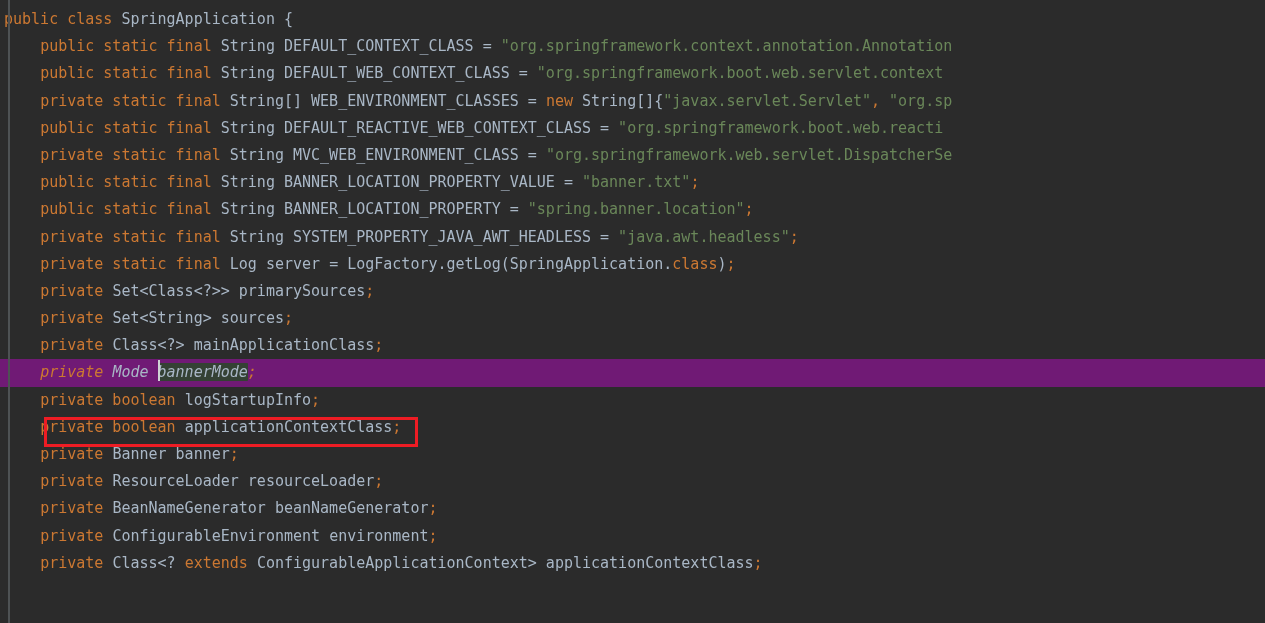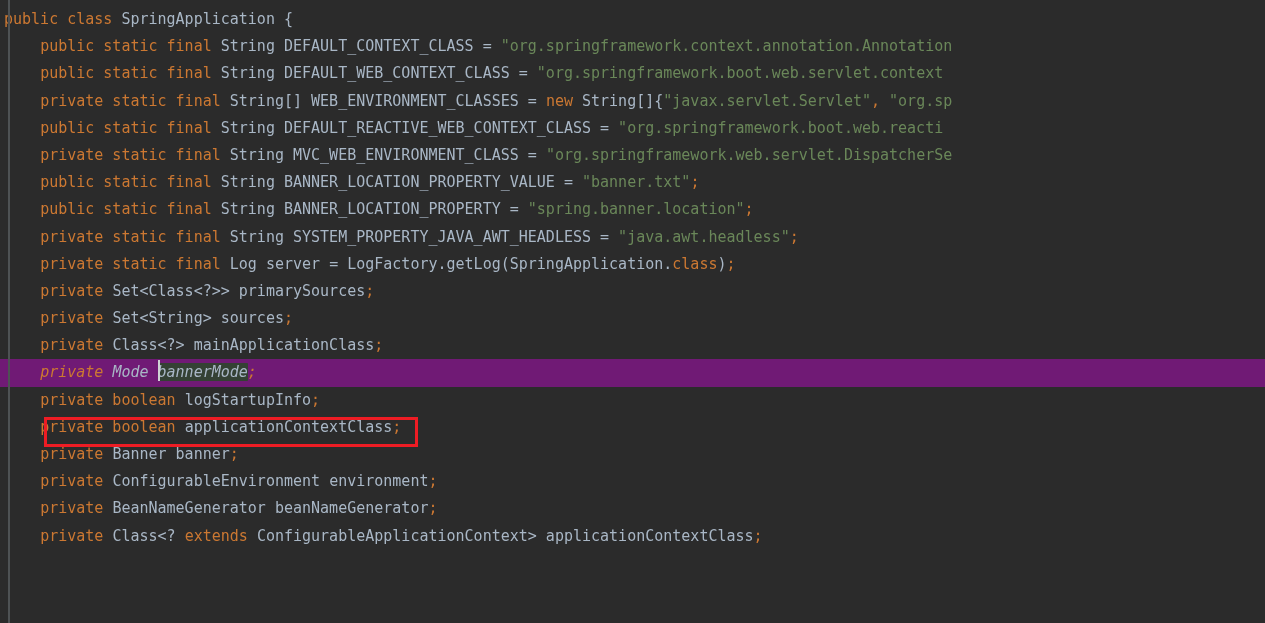--- a/index.html
+++ b/index.html
@@ -116,20 +116,21 @@
       <div class="line"><span class="pun">    </span><span class="kw">public static final </span><span class="typ">String </span><span class="id">BANNER_LOCATION_PROPERTY </span><span class="pun">= </span><span class="str">"spring.banner.location"</span><span class="semi">;</span></div>
       <div class="line"><span class="pun">    </span><span class="kw">private static final </span><span class="typ">String </span><span class="id">SYSTEM_PROPERTY_JAVA_AWT_HEADLESS </span><span class="pun">= </span><span class="str">"java.awt.headless"</span><span class="semi">;</span></div>
       <div class="line"><span class="pun">    </span><span class="kw">private static final </span><span class="typ">Log </span><span class="id">server </span><span class="pun">= </span><span class="typ">LogFactory</span><span class="pun">.getLog(SpringApplication.</span><span class="kw">class</span><span class="pun">)</span><span class="semi">;</span></div>
       <div class="line"><span class="pun">    </span><span class="kw">private </span><span class="typ">Set&lt;Class&lt;?&gt;&gt; </span><span class="id">primarySources</span><span class="semi">;</span></div>
       <div class="line"><span class="pun">    </span><span class="kw">private </span><span class="typ">Set&lt;String&gt; </span><span class="id">sources</span><span class="semi">;</span></div>
       <div class="line"><span class="pun">    </span><span class="kw">private </span><span class="typ">Class&lt;?&gt; </span><span class="id">mainApplicationClass</span><span class="semi">;</span></div>
       <div class="line caret-line"><span class="pun">    </span><span class="kw">private </span><span class="typ">Mode </span><span class="caret"></span><span class="id ident-hl">bannerMode</span><span class="semi">;</span></div>
       <div class="line"><span class="pun">    </span><span class="kw">private boolean </span><span class="id">logStartupInfo</span><span class="semi">;</span></div>
       <div class="line"><span class="pun">    </span><span class="kw">private boolean </span><span class="id">applicationContextClass</span><span class="semi">;</span></div>
       <div class="line"><span class="pun">    </span><span class="kw">private </span><span class="typ">Banner </span><span class="id">banner</span><span class="semi">;</span></div>
+      <div class="line"><span class="pun">    </span><span class="kw">private </span><span class="typ">ResourceLoader </span><span class="id">resourceLoader</span><span class="semi">;</span></div>
+      <div class="line"><span class="pun">    </span><span class="kw">private </span><span class="typ">BeanNameGenerator </span><span class="id">beanNameGenerator</span><span class="semi">;</span></div>
       <div class="line"><span class="pun">    </span><span class="kw">private </span><span class="typ">ConfigurableEnvironment </span><span class="id">environment</span><span class="semi">;</span></div>
-      <div class="line"><span class="pun">    </span><span class="kw">private </span><span class="typ">BeanNameGenerator </span><span class="id">beanNameGenerator</span><span class="semi">;</span></div>
       <div class="line"><span class="pun">    </span><span class="kw">private </span><span class="typ">Class&lt;? </span><span class="kw">extends </span><span class="typ">ConfigurableApplicationContext&gt; </span><span class="id">applicationContextClass</span><span class="semi">;</span></div>
     </div>
 
   <div class="red-box"></div>
 
 </div>
 
 </body></html>

